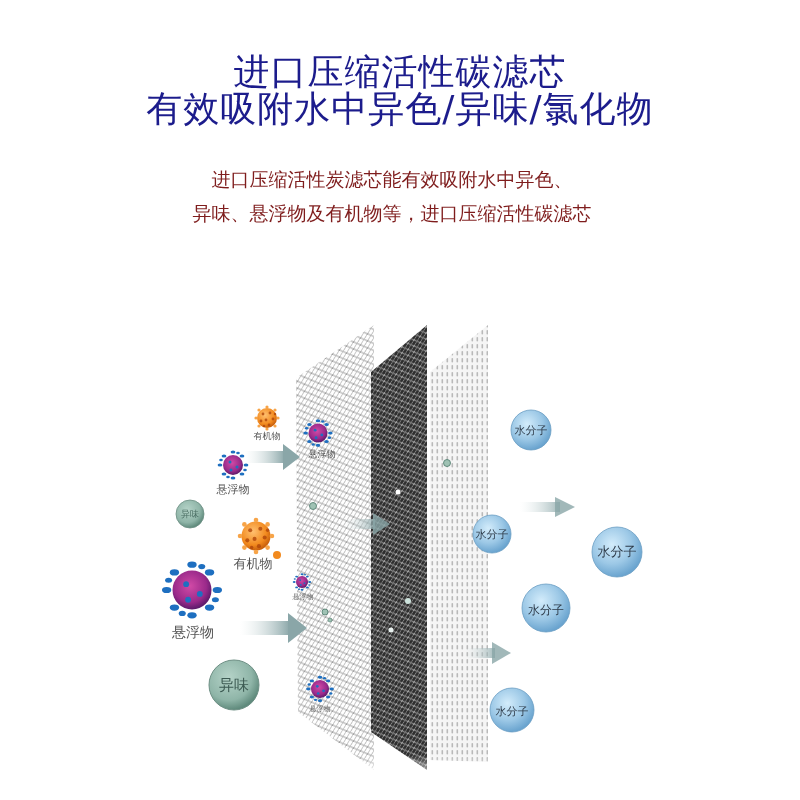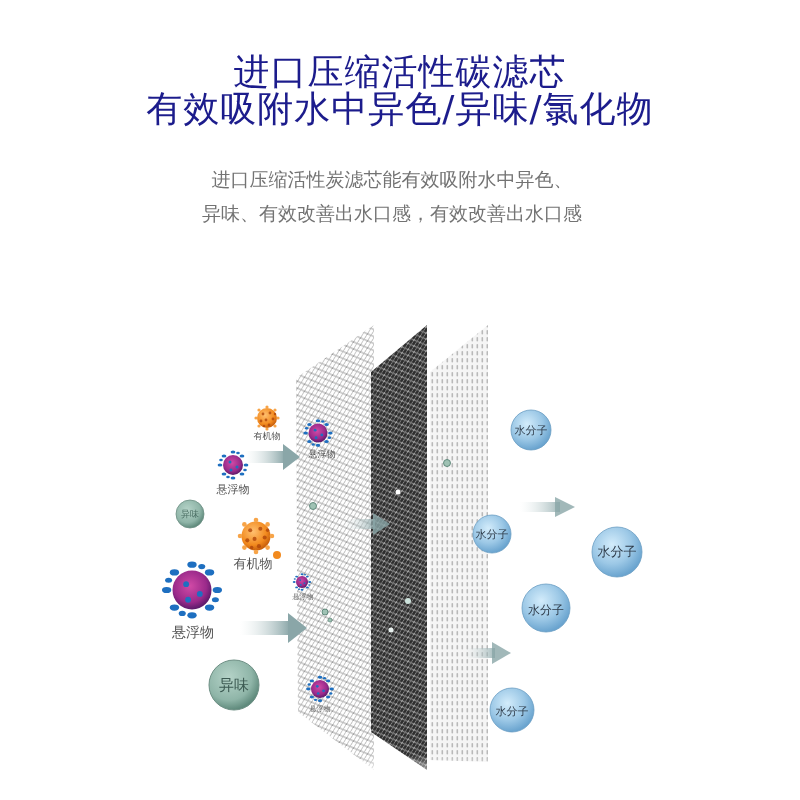--- a/index.html
+++ b/index.html
@@ -1,35 +1,35 @@
 <!DOCTYPE html>
 <html><head>
 <meta charset="utf-8">
 <style>
   html, body { margin: 0; padding: 0; background: #ffffff; }
   body { width: 800px; height: 800px; position: relative; overflow: hidden; font-family: "DejaVu Sans", "Liberation Sans", sans-serif; }
   .title { position: absolute; left: 0; width: 800px; text-align: center; color: #1c1c8c; font-weight: normal; font-size: 36px; line-height: 48px; letter-spacing: 1px; }
   .title.l1 { top: 48px; }
   .title.l2 { top: 85px; }
-  .sub { position: absolute; left: 0; width: 784px; text-align: center; color: #737373; font-size: 19px; line-height: 24px; }
+  .sub { position: absolute; left: 0; width: 784px; text-align: center; color: #7f1d1d; font-size: 19px; line-height: 24px; }
   .sub.l1 { top: 167px; }
   .sub.l2 { top: 201px; }
   svg.scene { position: absolute; left: 0; top: 0; }
   .lbl { position: absolute; font-size: 11px; color: #555; white-space: nowrap; transform: translateX(-50%); }
   .lbl.big { font-size: 14px; }
   .lbl.tiny { font-size: 7px; color: #666; }
   .bubble-text { position: absolute; transform: translate(-50%, -50%); white-space: nowrap; color: #2d3a48; }
 </style>
 </head>
 <body>
 
 <div class="title l1">进口压缩活性碳滤芯</div>
 <div class="title l2">有效吸附水中异色/异味/氯化物</div>
 <div class="sub l1">进口压缩活性炭滤芯能有效吸附水中异色、</div>
-<div class="sub l2">异味、有效改善出水口感，有效改善出水口感</div>
+<div class="sub l2">异味、悬浮物及有机物等，进口压缩活性碳滤芯</div>
 
 <svg class="scene" width="800" height="800" viewBox="0 0 800 800">
   <defs>
     <pattern id="meshWhite" width="7" height="7" patternUnits="userSpaceOnUse" patternTransform="skewY(-30)">
       <rect width="7" height="7" fill="#ffffff"></rect>
       <path d="M0 3.5 L3.5 0 L7 3.5 L3.5 7 Z" fill="none" stroke="#9a9a9a" stroke-width="0.8"></path>
     </pattern>
     <pattern id="meshDark" width="6" height="6" patternUnits="userSpaceOnUse" patternTransform="skewY(-30)">
       <rect width="6" height="6" fill="#2e2e2e"></rect>
       <path d="M0 3 L3 0 L6 3 L3 6 Z" fill="none" stroke="#bdbdbd" stroke-width="0.8"></path>

